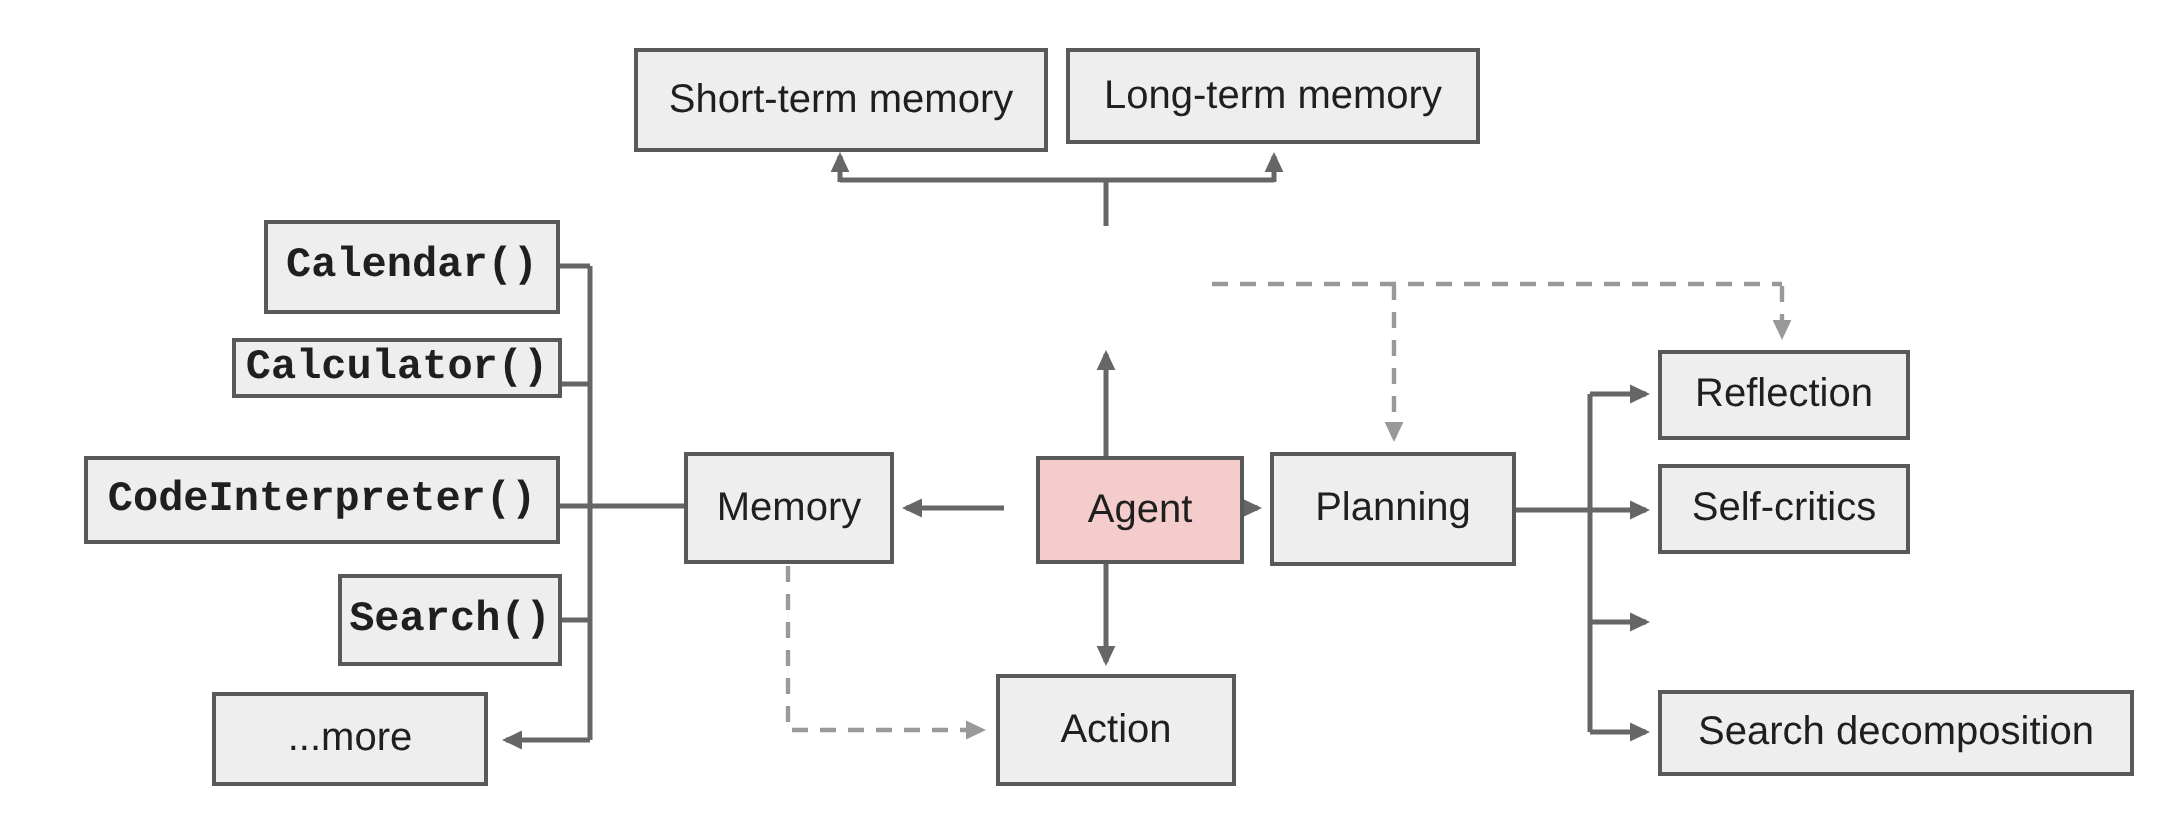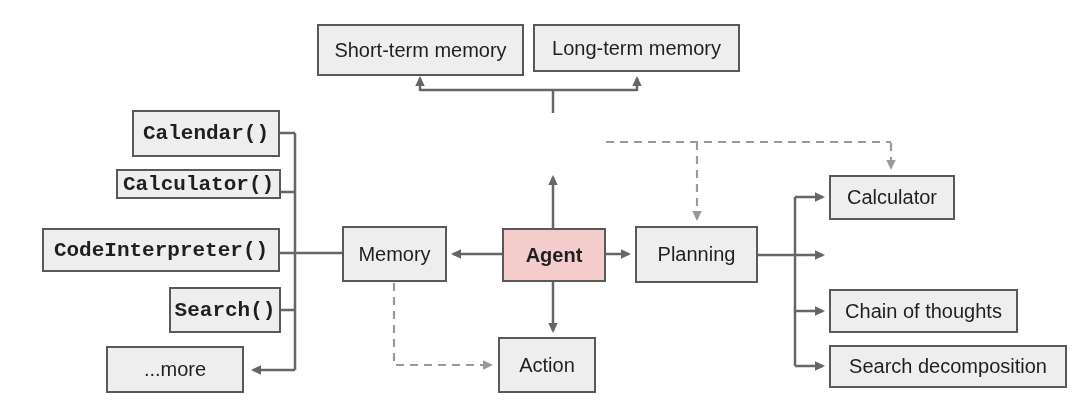--- a/index.html
+++ b/index.html
@@ -34,21 +34,22 @@
     white-space:nowrap;
   }
   .node.mono{
     font-family:"Liberation Mono","DejaVu Sans Mono",monospace;
     font-weight:bold;
     font-size:21px;
     margin-left:32px;
   }
   .node.agent{
     background:var(--agent-fill);
-    font-weight:bold;
+    font-weight:normal;
+    margin-left:16px;
   }
 </style>
 </head>
 <body>
 
 <div class="canvas">
 
   <svg class="edges" width="1080" height="410" viewBox="0 0 1080 410" xmlns="http://www.w3.org/2000/svg">
     <defs>
       <marker id="ah-solid" viewBox="0 0 12 12" refX="9" refY="6" markerWidth="13" markerHeight="12" markerUnits="userSpaceOnUse" orient="auto">
@@ -88,25 +89,25 @@
 
     <path class="edge-dashed" d="M394,283 V365 H491" marker-end="url(#ah-dash)"></path>
   </svg>
 
   <div class="node" style="left:317px;top:24px;width:207px;height:52px">Short-term memory</div>
   <div class="node" style="left:533px;top:24px;width:207px;height:48px">Long-term memory</div>
 
   <div class="node agent" style="left:502px;top:228px;width:104px;height:54px">Agent</div>
   <div class="node" style="left:342px;top:226px;width:105px;height:56px">Memory</div>
   <div class="node" style="left:635px;top:226px;width:123px;height:57px">Planning</div>
-  <div class="node" style="left:498px;top:337px;width:98px;height:56px">Action</div>
+  <div class="node" style="left:498px;top:337px;width:120px;height:56px">Action</div>
 
   <div class="node mono" style="left:100px;top:110px;width:148px;height:47px">Calendar()</div>
   <div class="node mono" style="left:84px;top:169px;width:165px;height:30px">Calculator()</div>
   <div class="node mono" style="left:10px;top:228px;width:238px;height:44px">CodeInterpreter()</div>
   <div class="node mono" style="left:137px;top:287px;width:112px;height:46px">Search()</div>
   <div class="node" style="left:106px;top:346px;width:138px;height:47px">...more</div>
 
-  <div class="node" style="left:829px;top:175px;width:126px;height:45px">Calculator</div>
-  <div class="node" style="left:829px;top:289px;width:189px;height:44px">Chain of thoughts</div>
+  <div class="node" style="left:829px;top:175px;width:126px;height:45px">Reflection</div>
+  <div class="node" style="left:829px;top:232px;width:126px;height:45px">Self-critics</div>
   <div class="node" style="left:829px;top:345px;width:238px;height:43px">Search decomposition</div>
 
 </div>
 
 </body></html>

